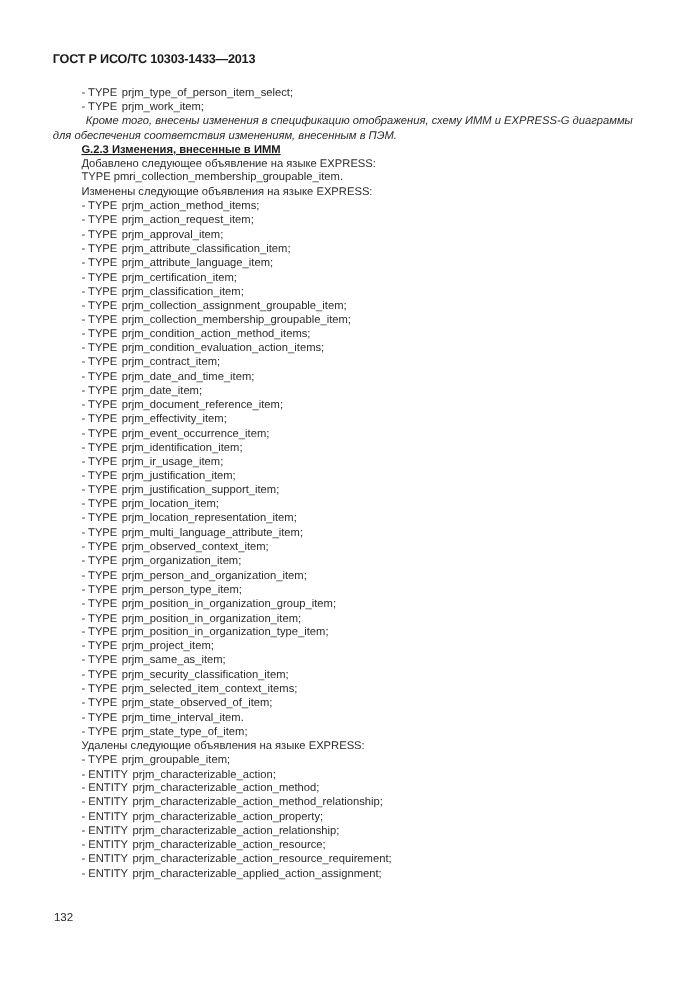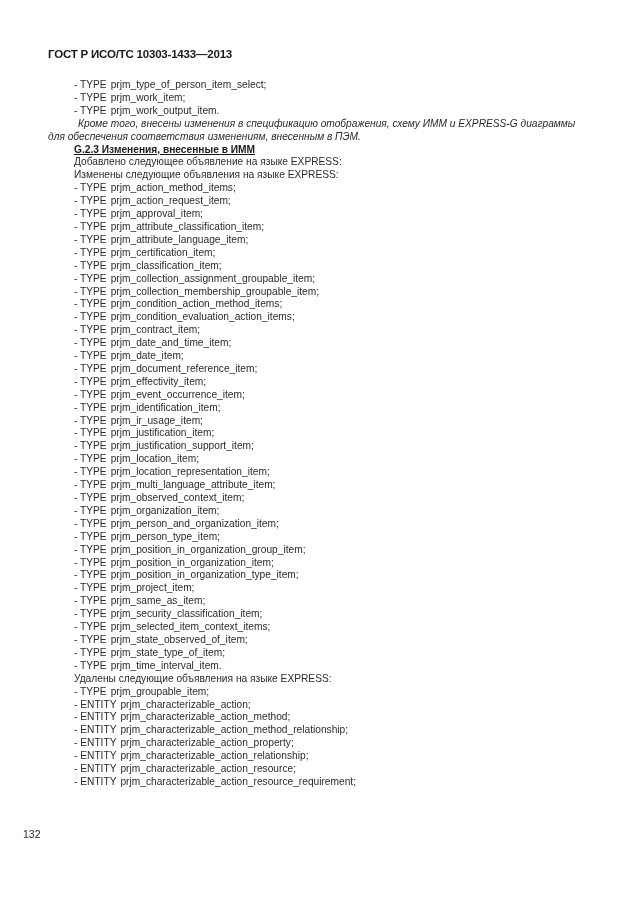--- a/index.html
+++ b/index.html
@@ -13,37 +13,37 @@
   }
   .content {
     position: absolute; left: 48px; top: 79px; width: 540px;
     font-size: 10.2px; line-height: 12.9px;
   }
   .line { white-space: nowrap; padding-left: 26px; }
   .line.bullet .kw { margin-right: 4px; }
   .para { padding-left: 0; white-space: normal; text-indent: 30px; width: 535px; font-style: italic; }
   .subhead { padding-left: 26px; font-weight: bold; color: #1a1a1a; text-decoration: underline; }
   .page-number {
-    position: absolute; left: 23px; top: 828px; font-size: 10.5px; color: #2b2b2b;
+    position: absolute; left: 49px; top: 828px; font-size: 10.5px; color: #2b2b2b;
   }
 </style>
 </head>
 <body>
 
 <div class="page-header">ГОСТ Р ИСО/ТС 10303-1433—2013</div>
 
 <div class="content">
   <div id="intro-list">
       <div class="line bullet"><span class="kw">- TYPE</span><span>prjm_type_of_person_item_select;</span></div>
       <div class="line bullet"><span class="kw">- TYPE</span><span>prjm_work_item;</span></div>
-      <div class="line bullet"><span class="kw">- TYPE</span><span>prjm_work_output_item.</span></div>
     </div>
   <div class="para">Кроме того, внесены изменения в спецификацию отображения, схему ИММ и EXPRESS-G диаграммы для обеспечения соответствия изменениям, внесенным в ПЭМ.</div>
   <div class="subhead">G.2.3 Изменения, внесенные в ИММ</div>
   <div class="line">Добавлено следующее объявление на языке EXPRESS:</div>
+  <div class="line">TYPE pmri_collection_membership_groupable_item.</div>
   <div class="line">Изменены следующие объявления на языке EXPRESS:</div>
   <div id="modified-list">
       <div class="line bullet"><span class="kw">- TYPE</span><span>prjm_action_method_items;</span></div>
       <div class="line bullet"><span class="kw">- TYPE</span><span>prjm_action_request_item;</span></div>
       <div class="line bullet"><span class="kw">- TYPE</span><span>prjm_approval_item;</span></div>
       <div class="line bullet"><span class="kw">- TYPE</span><span>prjm_attribute_classification_item;</span></div>
       <div class="line bullet"><span class="kw">- TYPE</span><span>prjm_attribute_language_item;</span></div>
       <div class="line bullet"><span class="kw">- TYPE</span><span>prjm_certification_item;</span></div>
       <div class="line bullet"><span class="kw">- TYPE</span><span>prjm_classification_item;</span></div>
       <div class="line bullet"><span class="kw">- TYPE</span><span>prjm_collection_assignment_groupable_item;</span></div>
@@ -68,29 +68,30 @@
       <div class="line bullet"><span class="kw">- TYPE</span><span>prjm_person_and_organization_item;</span></div>
       <div class="line bullet"><span class="kw">- TYPE</span><span>prjm_person_type_item;</span></div>
       <div class="line bullet"><span class="kw">- TYPE</span><span>prjm_position_in_organization_group_item;</span></div>
       <div class="line bullet"><span class="kw">- TYPE</span><span>prjm_position_in_organization_item;</span></div>
       <div class="line bullet"><span class="kw">- TYPE</span><span>prjm_position_in_organization_type_item;</span></div>
       <div class="line bullet"><span class="kw">- TYPE</span><span>prjm_project_item;</span></div>
       <div class="line bullet"><span class="kw">- TYPE</span><span>prjm_same_as_item;</span></div>
       <div class="line bullet"><span class="kw">- TYPE</span><span>prjm_security_classification_item;</span></div>
       <div class="line bullet"><span class="kw">- TYPE</span><span>prjm_selected_item_context_items;</span></div>
       <div class="line bullet"><span class="kw">- TYPE</span><span>prjm_state_observed_of_item;</span></div>
+      <div class="line bullet"><span class="kw">- TYPE</span><span>prjm_time_interval_item.</span></div>
       <div class="line bullet"><span class="kw">- TYPE</span><span>prjm_state_type_of_item;</span></div>
-      <div class="line bullet"><span class="kw">- TYPE</span><span>prjm_time_interval_item.</span></div>
     </div>
   <div class="line">Удалены следующие объявления на языке EXPRESS:</div>
   <div id="removed-list">
       <div class="line bullet"><span class="kw">- TYPE</span><span>prjm_groupable_item;</span></div>
       <div class="line bullet"><span class="kw">- ENTITY</span><span>prjm_characterizable_action;</span></div>
       <div class="line bullet"><span class="kw">- ENTITY</span><span>prjm_characterizable_action_method;</span></div>
       <div class="line bullet"><span class="kw">- ENTITY</span><span>prjm_characterizable_action_method_relationship;</span></div>
       <div class="line bullet"><span class="kw">- ENTITY</span><span>prjm_characterizable_action_property;</span></div>
       <div class="line bullet"><span class="kw">- ENTITY</span><span>prjm_characterizable_action_relationship;</span></div>
       <div class="line bullet"><span class="kw">- ENTITY</span><span>prjm_characterizable_action_resource;</span></div>
       <div class="line bullet"><span class="kw">- ENTITY</span><span>prjm_characterizable_action_resource_requirement;</span></div>
+      <div class="line bullet"><span class="kw">- ENTITY</span><span>prjm_characterizable_applied_action_assignment;</span></div>
     </div>
 </div>
 
 <div class="page-number">132</div>
 
 </body></html>

